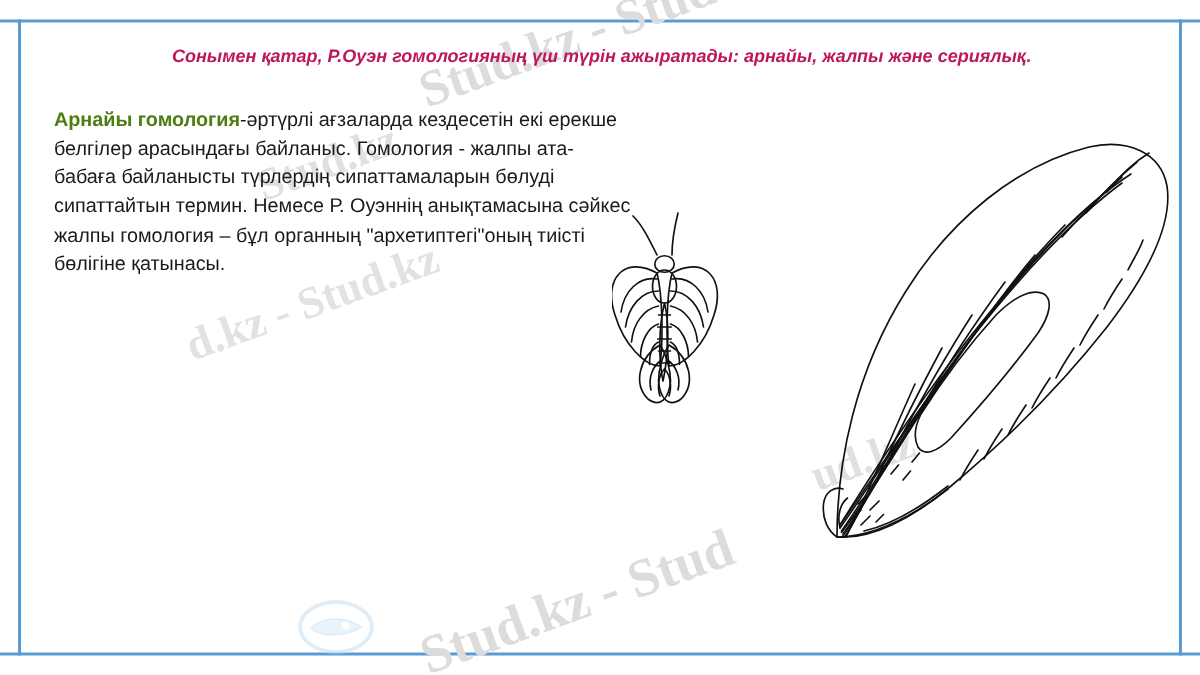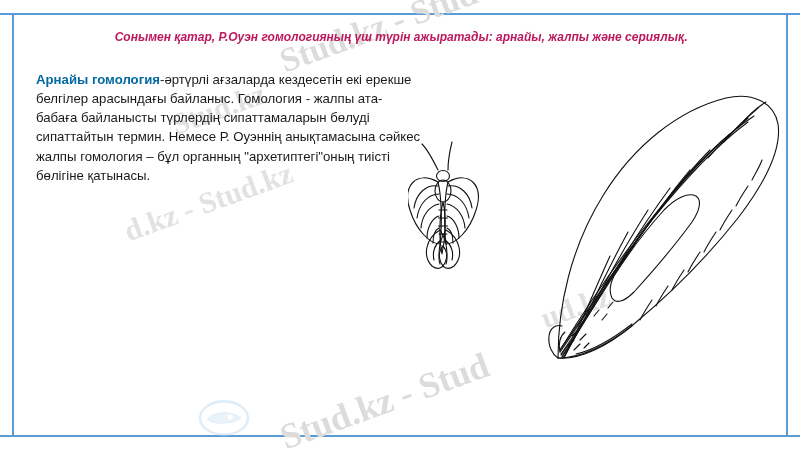--- a/index.html
+++ b/index.html
@@ -119,21 +119,21 @@
     top: 70px;
     width: 385px;
     font-size: 13.2px;
     line-height: 1.45;
     color: #1a1a1a;
   }
   .body-text p {
     margin: 0 0 0 0;
   }
   .kw-blue {
-    color: #0369a1;
+    color: #4d7c0f;
     font-weight: bold;
   }
   .kw-green {
     color: #6aa84f;
     font-weight: bold;
   }
 
   
   .illus {
     position: absolute;

